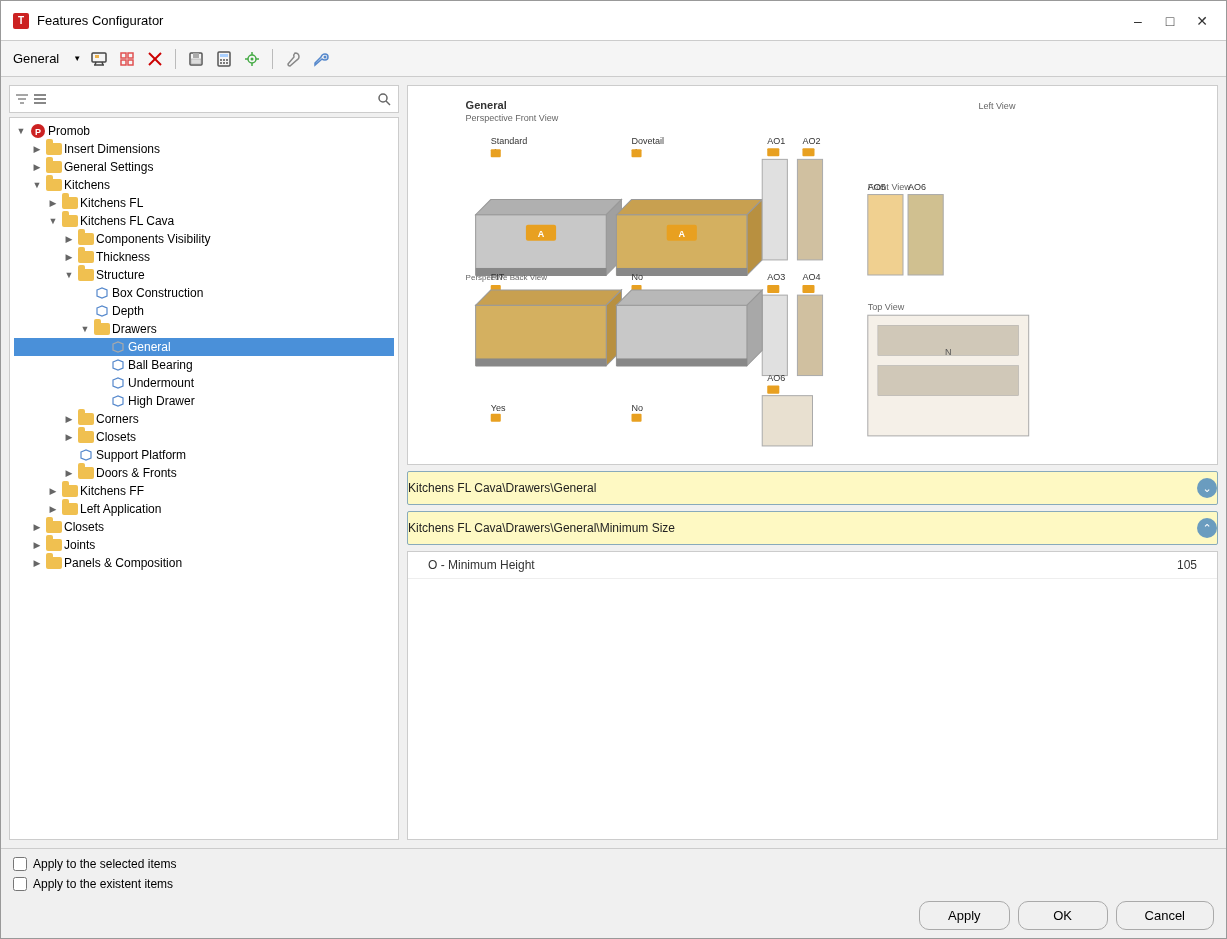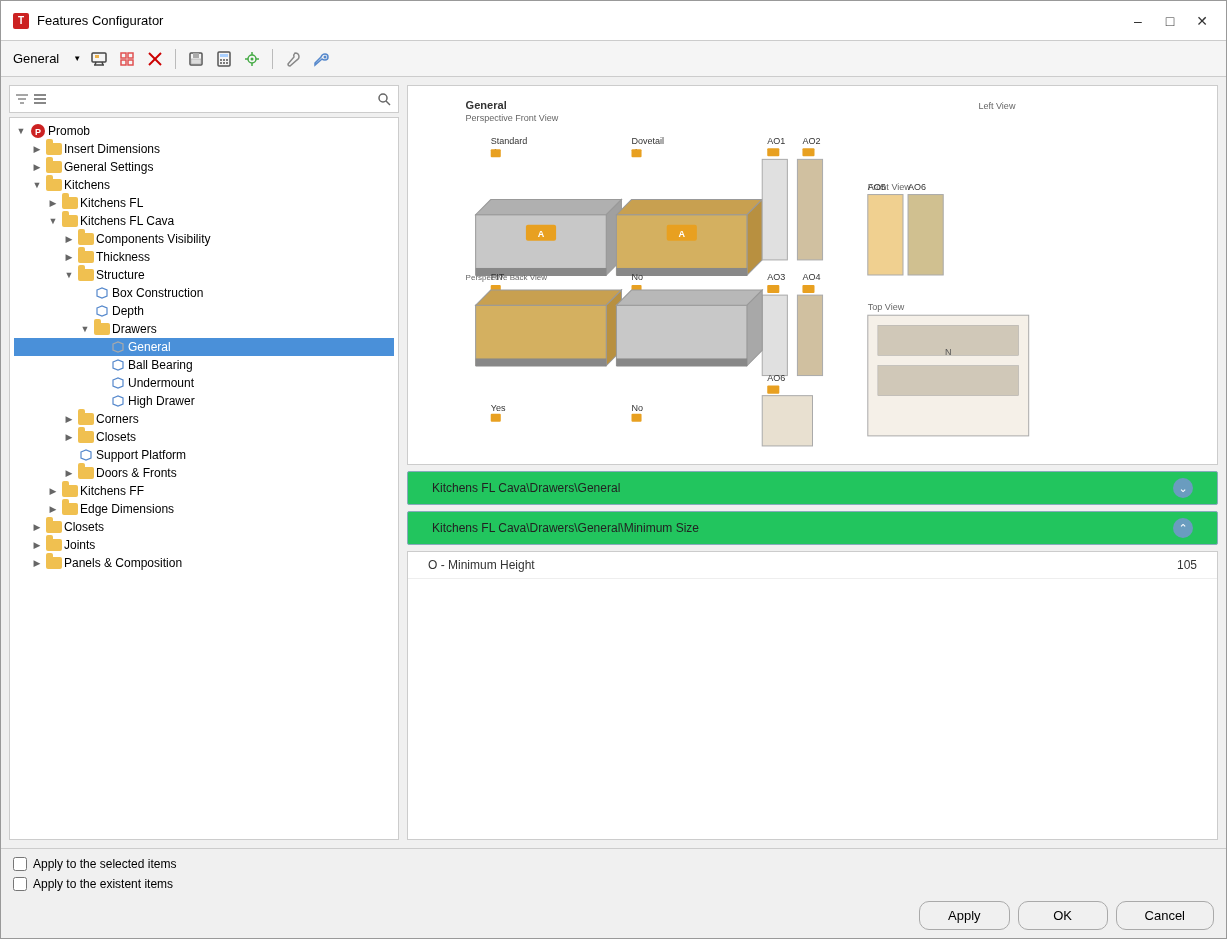--- a/index.html
+++ b/index.html
@@ -231,22 +231,22 @@
       padding: 8px;
       height: 380px;
       flex-shrink: 0;
       overflow: hidden;
     }
 
     .breadcrumb-row {
       display: flex;
       align-items: center;
       gap: 8px;
-      padding: 6px 24px;
-      background: #22c55e;
+      padding: 6px 0;
+      background: #fef9c3;
       border: 1px solid #8ab;
       border-radius: 2px;
       cursor: pointer;
       justify-content: space-between;
     }
 
     .breadcrumb-label {
       font-size: 12px;
       color: #222;
     }
@@ -667,21 +667,21 @@
               <div class="folder-icon"></div>
             </div>
           <span class="tree-label">Kitchens FF</span>
         </div>
 
         <div class="tree-item indent-3">
           <div class="tree-toggle">▶</div>
           <div class="tree-icon">
               <div class="folder-icon"></div>
             </div>
-          <span class="tree-label">Edge Dimensions</span>
+          <span class="tree-label">Left Application</span>
         </div>
 
         <div class="tree-item indent-2">
           <div class="tree-toggle">▶</div>
           <div class="tree-icon">
               <div class="folder-icon"></div>
             </div>
           <span class="tree-label">Closets</span>
         </div>
 

